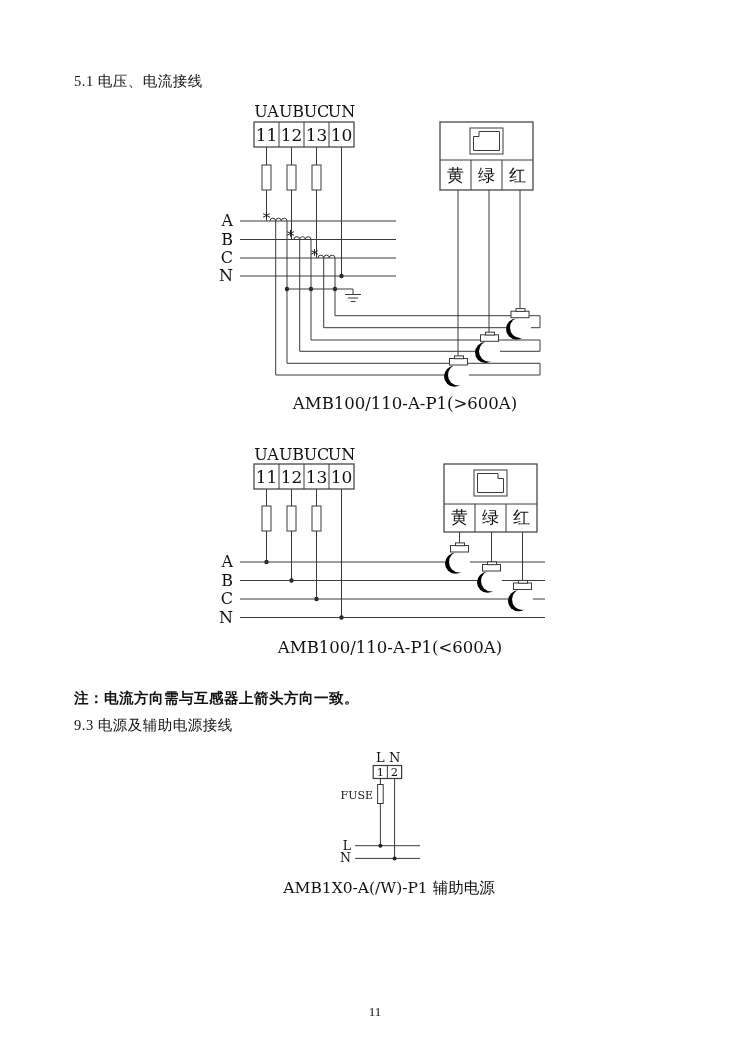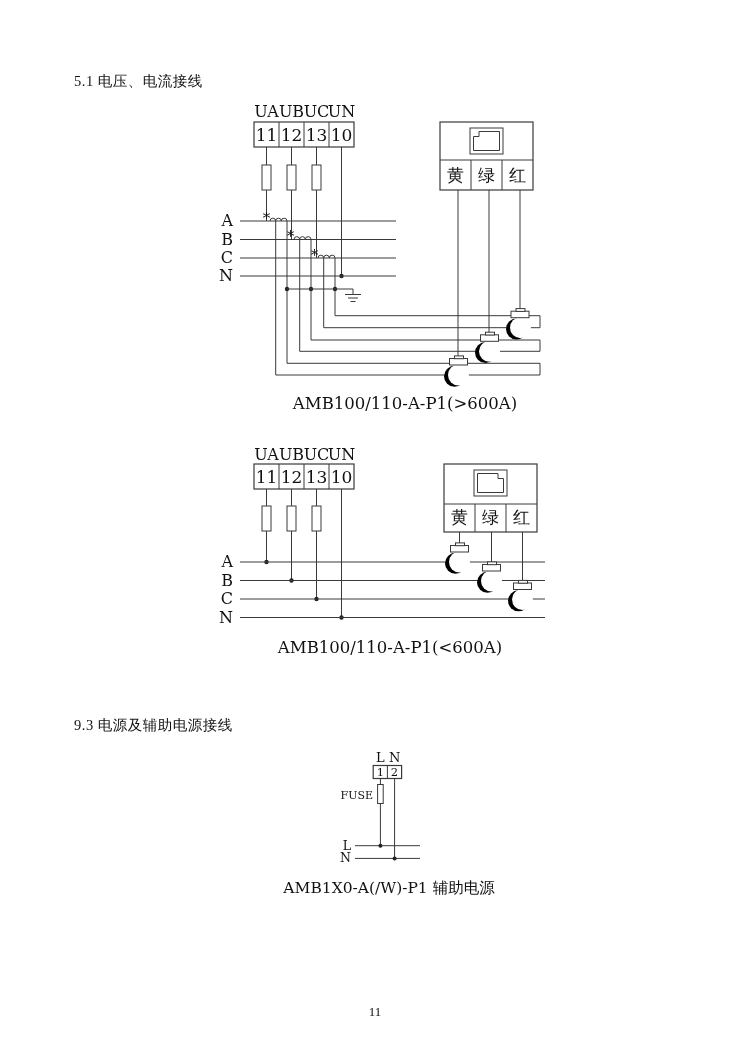--- a/index.html
+++ b/index.html
@@ -245,20 +245,21 @@
       <circle cx="518.5" cy="155.8" r="10.5"></circle>
       <circle class="wfill" cx="522.5" cy="154.5" r="10.5"></circle>
       <circle class="wfill" cx="524" cy="154.5" r="4"></circle>
       <rect class="wfill" x="513.5" y="138" width="18" height="6.5"></rect>
       <rect class="wfill" x="518.5" y="135.4" width="9" height="2.8"></rect>
     </g>
 
     <text class="cap" x="390" y="208">AMB100/110-A-P1(&lt;600A)</text>
   </svg>
 
+  <div class="abs note-bold" style="left:74px;top:689px;">注：电流方向需与互感器上箭头方向一致。</div>
   <div class="abs h-small" style="left:74px;top:716px;">9.3 电源及辅助电源接线</div>
 
   <svg style="top:745px;" width="750" height="155" viewBox="0 0 750 155">
 
     <g>
       <text class="l3" x="380.4" y="17">L</text>
       <text class="l3" x="394.6" y="17">N</text>
       <rect class="box" x="373.2" y="20.5" width="28.4" height="13"></rect>
       <line x1="387.4" y1="20.5" x2="387.4" y2="33.5"></line>
       <text class="n3" x="380.3" y="31">1</text>

